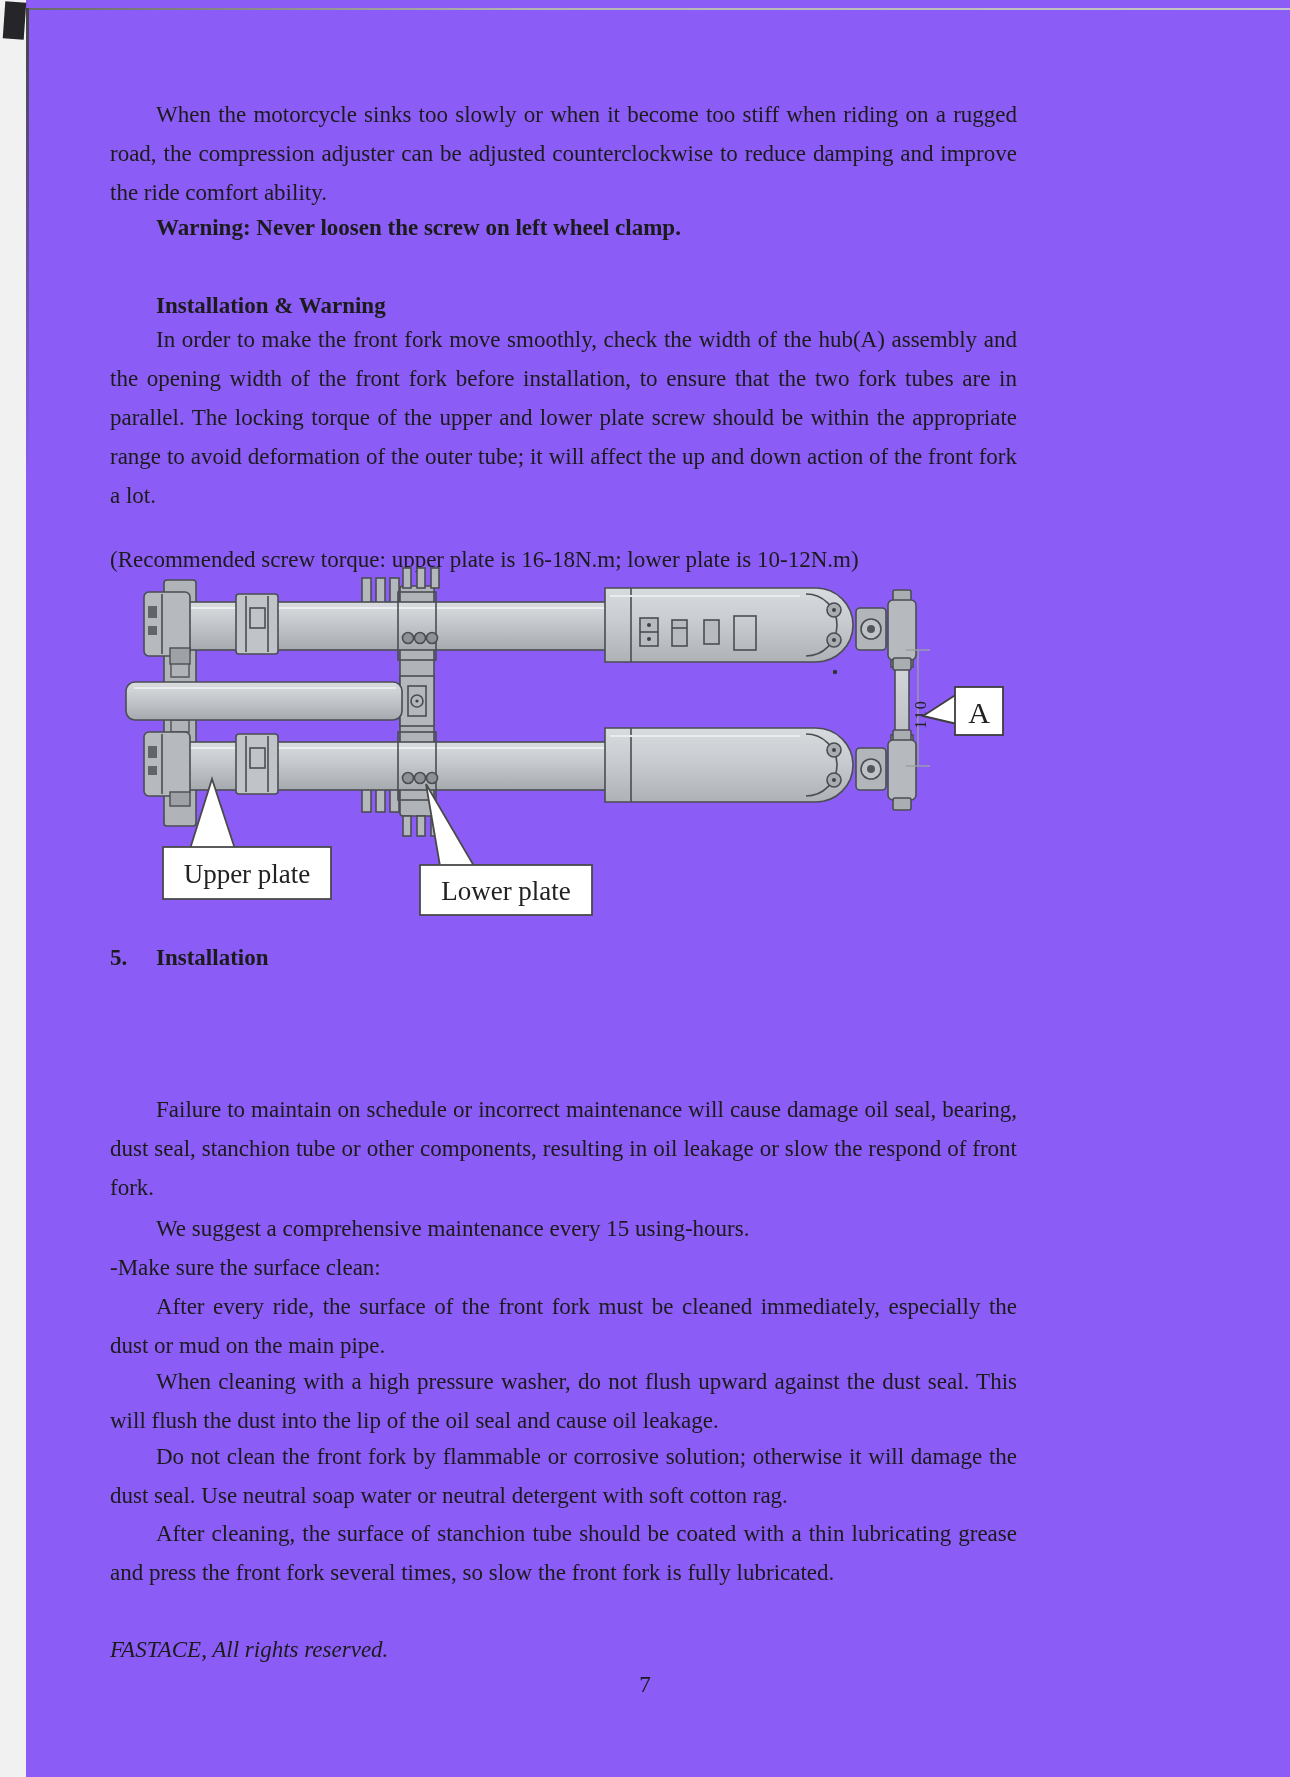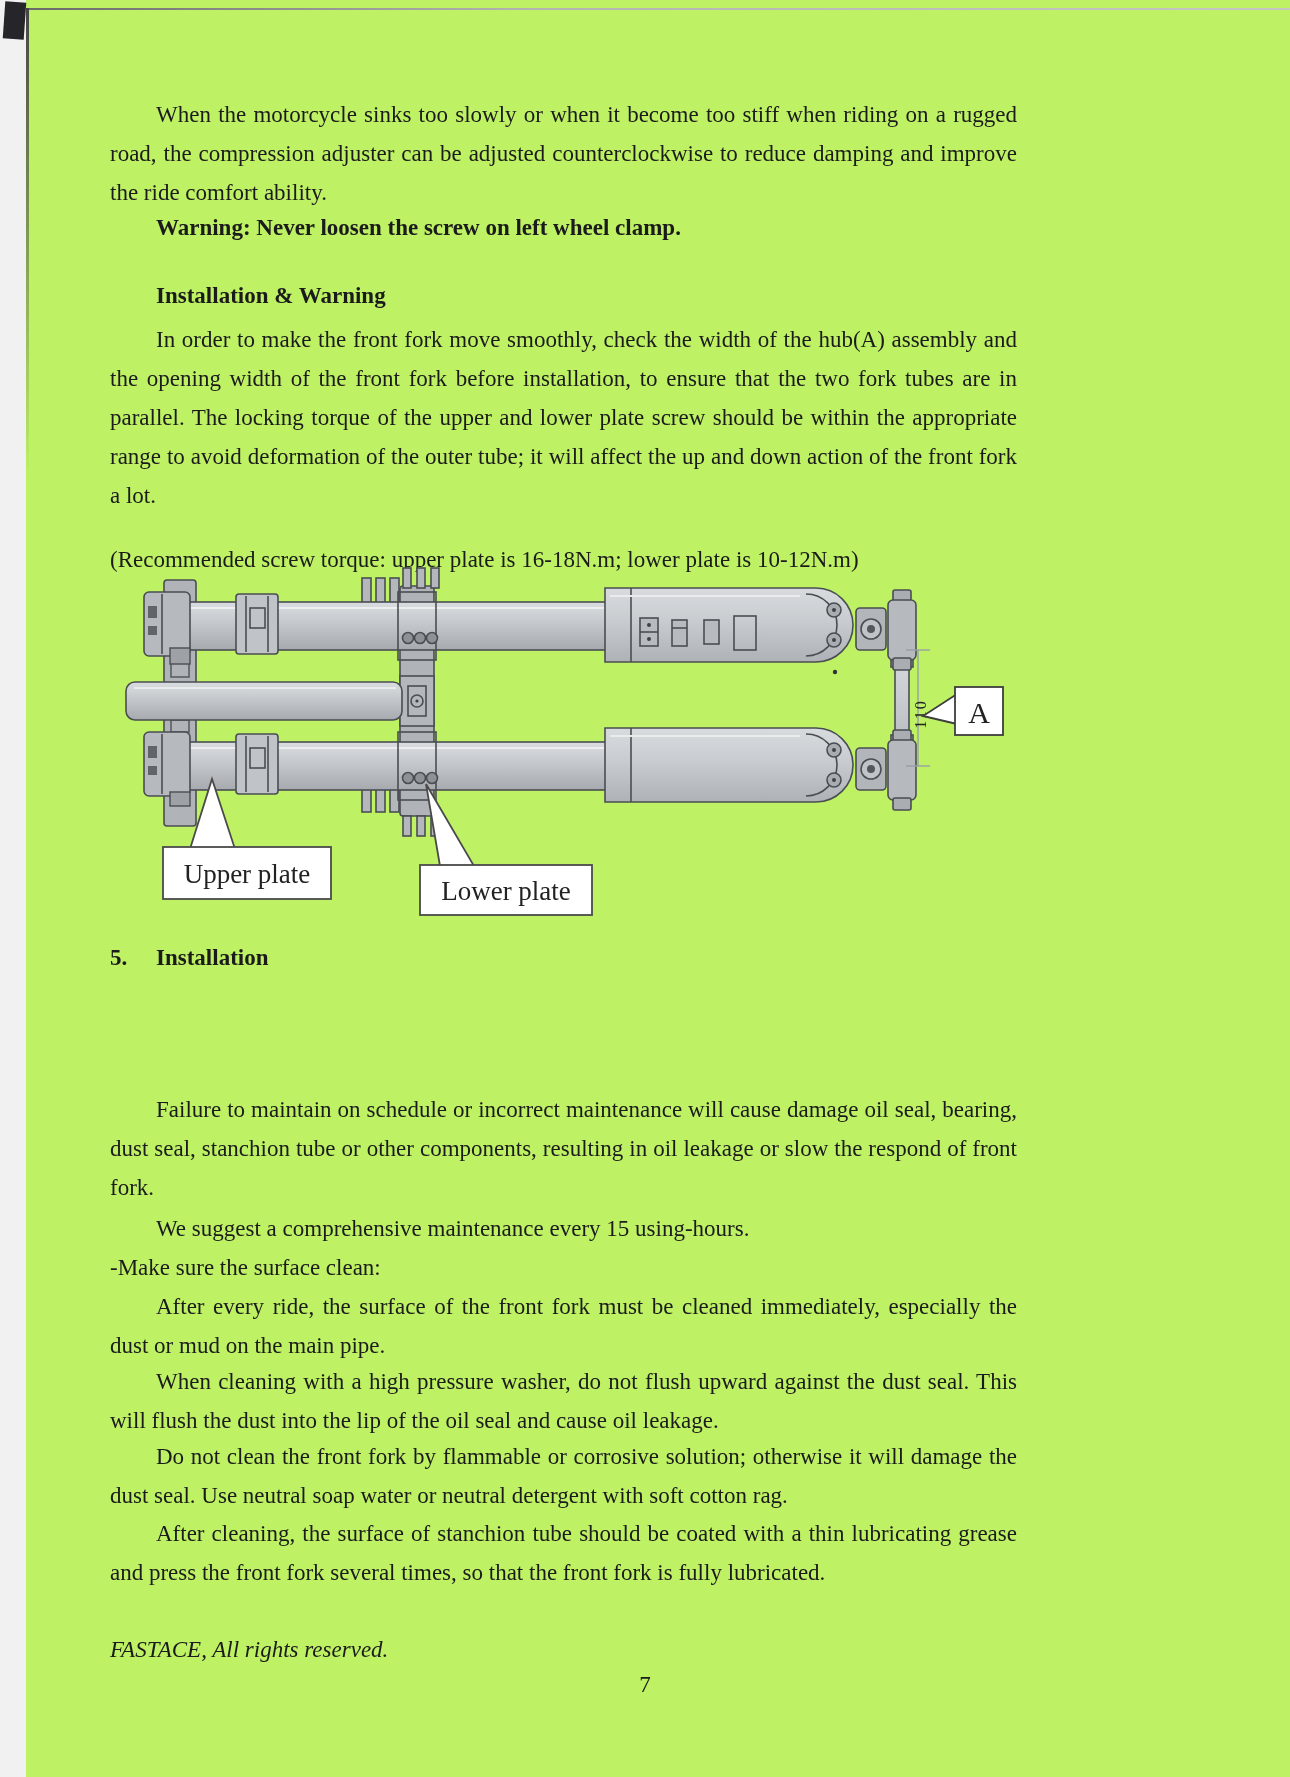--- a/index.html
+++ b/index.html
@@ -1,19 +1,19 @@
 <!DOCTYPE html>
 <html><head>
 <meta charset="utf-8">
 <style>
   html,body{margin:0;padding:0;background:#e9e9e9;}
   .page{
     position:relative;
     width:1290px;height:1777px;
-    background:#bef264;
+    background:#8b5cf6;
     overflow:hidden;
     font-family:"Liberation Serif","DejaVu Serif",serif;
     color:#1b1b1b;
   }
   .scan-strip-left{position:absolute;left:0;top:0;width:26px;height:100%;background:#f1f1f1;}
   .scan-line-top{position:absolute;left:26px;top:8px;width:1264px;height:2px;
     background:linear-gradient(to right,#6a6a6a,#b4b4b4 40%,#c6c6c6);}
   .scan-line-left{position:absolute;left:26px;top:8px;width:3px;height:470px;
     background:linear-gradient(to bottom,#454545,rgba(130,130,130,0));}
   .scan-corner{position:absolute;left:4px;top:2px;width:21px;height:37px;background:#26262a;transform:rotate(4deg);}
@@ -34,21 +34,21 @@
 
 <div class="page">
 
   <div class="scan-strip-left"></div>
   <div class="scan-line-top"></div>
   <div class="scan-line-left"></div>
   <div class="scan-corner"></div>
 
   <div class="para indent" style="top:95px">When the motorcycle sinks too slowly or when it become too stiff when riding on a rugged road, the compression adjuster can be adjusted counterclockwise to reduce damping and improve the ride comfort ability.</div>
   <div class="para indent bold" style="top:208px">Warning: Never loosen the screw on left wheel clamp.</div>
-  <div class="para indent bold" style="top:276px">Installation &amp; Warning</div>
+  <div class="para indent bold" style="top:286px">Installation &amp; Warning</div>
   <div class="para indent" style="top:320px">In order to make the front fork move smoothly, check the width of the hub(A) assembly and the opening width of the front fork before installation, to ensure that the two fork tubes are in parallel. The locking torque of the upper and lower plate screw should be within the appropriate range to avoid deformation of the outer tube; it will affect the up and down action of the front fork a lot.</div>
   <div class="para" style="top:540px">(Recommended screw torque: upper plate is 16-18N.m; lower plate is 10-12N.m)</div>
 
   <svg class="figure" width="1060" height="410" viewBox="0 0 1060 410">
     <defs>
       <linearGradient id="gTube" x1="0" y1="0" x2="0" y2="1">
         <stop offset="0" stop-color="#dadde0"></stop>
           <stop offset="0.45" stop-color="#c4c8cc"></stop>
           <stop offset="1" stop-color="#a6aaae"></stop>
       </linearGradient>
@@ -205,18 +205,18 @@
   <div class="para" style="top:938px">
     <span class="h5num">5.</span><span class="bold">Installation</span>
   </div>
 
   <div class="para indent" style="top:1090px">Failure to maintain on schedule or incorrect maintenance will cause damage oil seal, bearing, dust seal, stanchion tube or other components, resulting in oil leakage or slow the respond of front fork.</div>
   <div class="para indent" style="top:1209px">We suggest a comprehensive maintenance every 15 using-hours.</div>
   <div class="para" style="top:1248px">-Make sure the surface clean:</div>
   <div class="para indent" style="top:1287px">After every ride, the surface of the front fork must be cleaned immediately, especially the dust or mud on the main pipe.</div>
   <div class="para indent" style="top:1437px">Do not clean the front fork by flammable or corrosive solution; otherwise it will damage the dust seal. Use neutral soap water or neutral detergent with soft cotton rag.</div>
   <div class="para indent" style="top:1362px">When cleaning with a high pressure washer, do not flush upward against the dust seal. This will flush the dust into the lip of the oil seal and cause oil leakage.</div>
-  <div class="para indent" style="top:1514px">After cleaning, the surface of stanchion tube should be coated with a thin lubricating grease and press the front fork several times, so that the front fork is fully lubricated.</div>
+  <div class="para indent" style="top:1514px">After cleaning, the surface of stanchion tube should be coated with a thin lubricating grease and press the front fork several times, so slow the front fork is fully lubricated.</div>
 
   <div class="para footer" style="top:1630px">FASTACE, All rights reserved.</div>
   <div class="pagenum">7</div>
 
 </div>
 
 </body></html>

